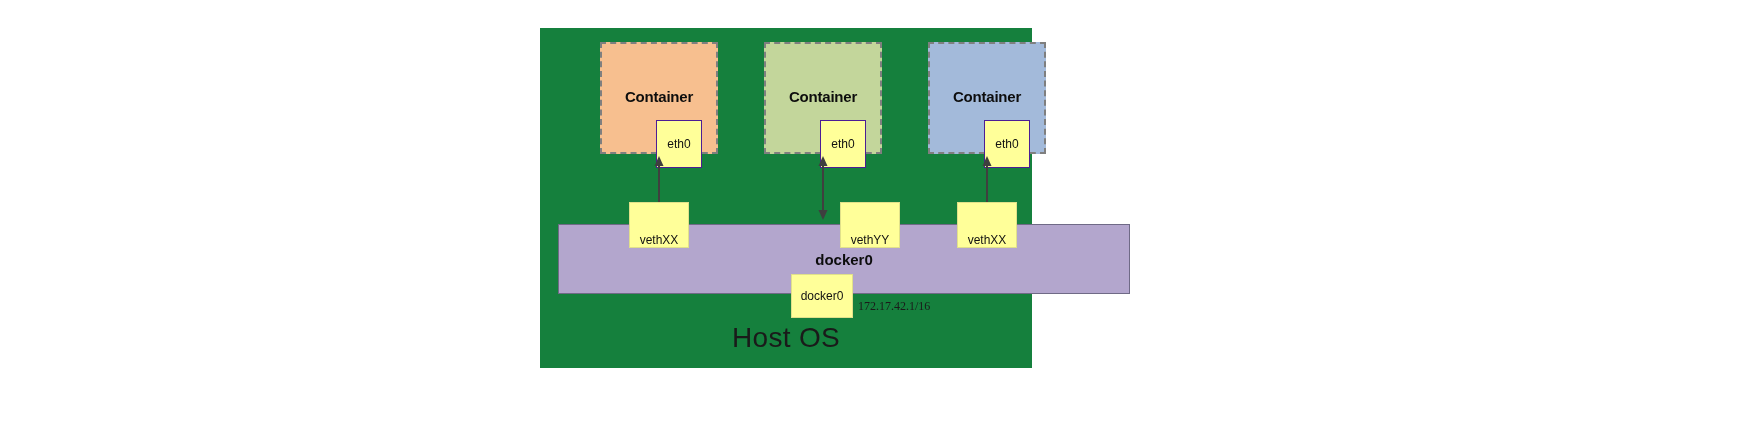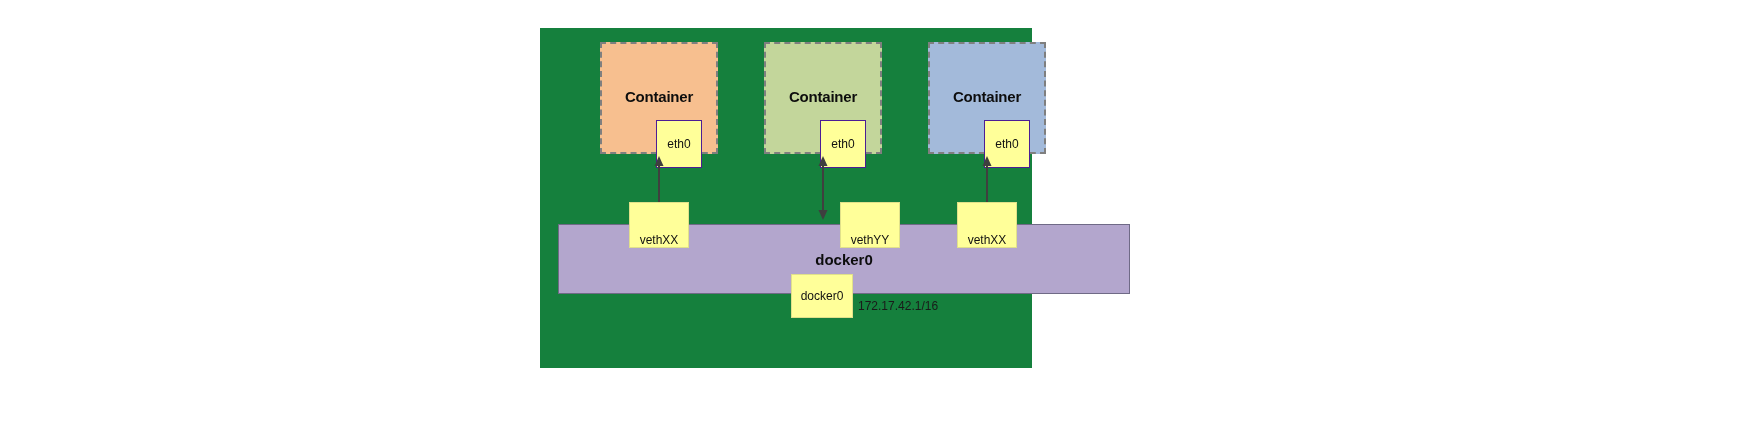--- a/index.html
+++ b/index.html
@@ -136,20 +136,21 @@
     color: #111111;
   }
 
   #docker0-ip {
     position: absolute;
     left: 318px;
     top: 271px;
     font-size: 12px;
     color: #1a1a1a;
     white-space: nowrap;
+    font-family: Liberation Serif, serif;
   }
 
   
   #host-os-label {
     position: absolute;
     left: 0;
     top: 294px;
     width: 100%;
     text-align: center;
     font-size: 28px;
@@ -214,15 +215,16 @@
     </div>
     <div class="veth-chip" id="veth-3">
       <span>vethXX</span>
     </div>
 
     <div id="docker0-chip">
       <span>docker0</span>
     </div>
     <div id="docker0-ip">172.17.42.1/16</div>
 
+    <div id="host-os-label">Host OS</div>
 
   </div>
 </div>
 
 </body></html>

